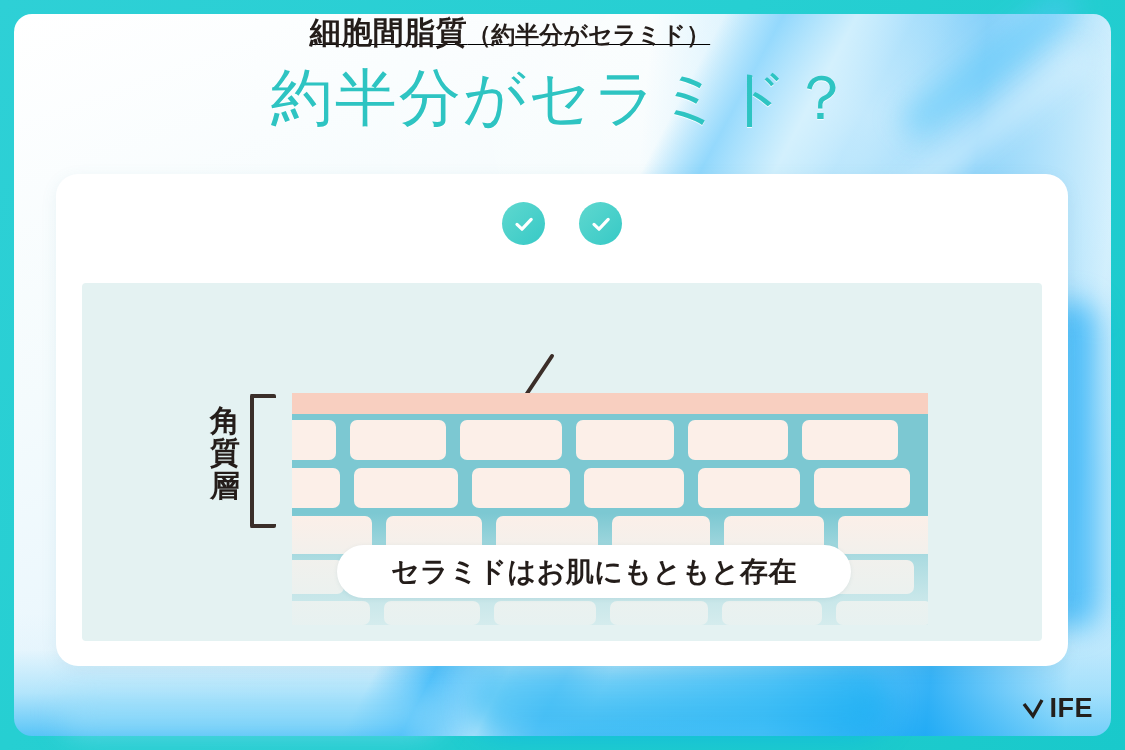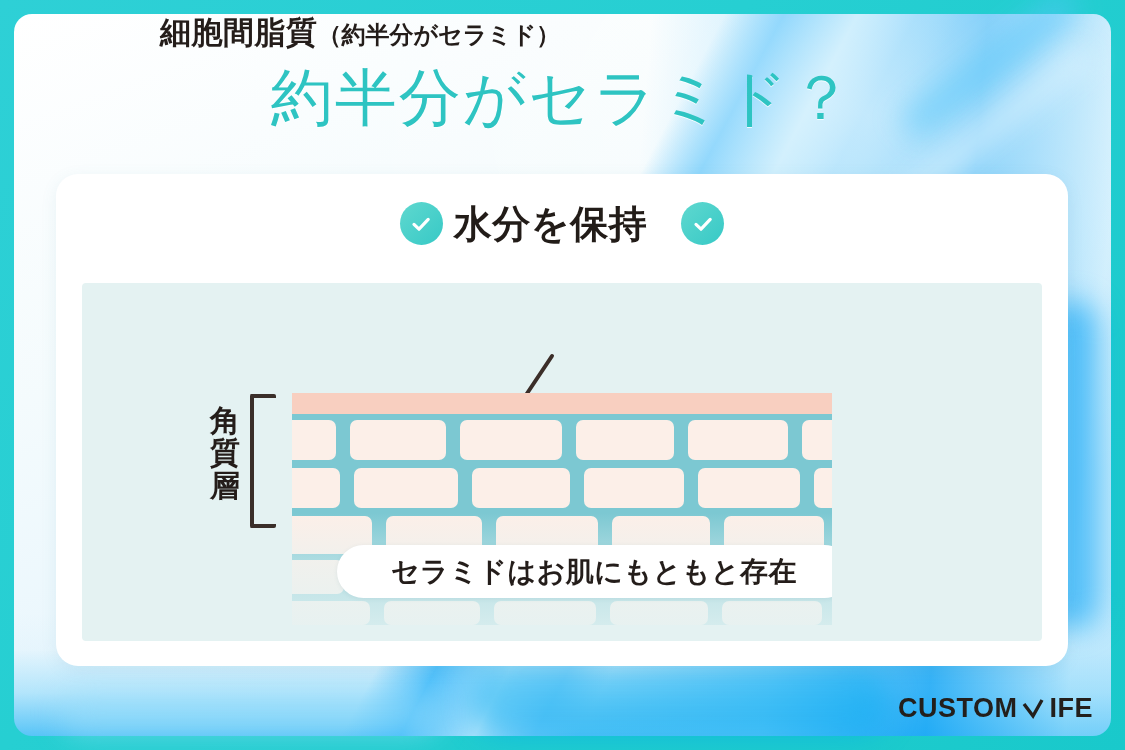--- a/index.html
+++ b/index.html
@@ -124,22 +124,23 @@
     background: #e4f2f2;
     border-radius: 4px;
     overflow: hidden;
   }
 
   
   #callout {
     position: absolute;
     left: 160px; top: 12px;
     width: 700px;
-    text-align: left;
+    text-align: center;
     white-space: nowrap;
+    text-decoration: underline;
   }
   #callout .main {
     font-size: 31px;
     font-weight: 700;
     color: #241d1a;
     letter-spacing: 0.5px;
   }
   #callout .sub {
     font-size: 24px;
     font-weight: 700;
@@ -167,21 +168,21 @@
     width: 26px; height: 134px;
     border: 4px solid #3a2f2a;
     border-right: none;
     border-radius: 2px;
   }
 
   
   #bricks {
     position: absolute;
     left: 292px; top: 393px;
-    width: 540px; height: 232px;
+    width: 636px; height: 232px;
     overflow: hidden;
     background: #7cc8d2;
   }
   .top-skin {
     position: absolute;
     left: 0; top: 0;
     width: 100%; height: 21px;
     background: #f8cfc0;
   }
   .brick-row {
@@ -259,21 +260,20 @@
 
   <div id="card">
 
     <div id="check-row">
       <div class="check-item">
         <span class="check-circle">
           <svg width="24" height="24" viewBox="0 0 24 24" aria-hidden="true">
             <path d="M5 12.4 L10 17.2 L19.2 7.4" fill="none" stroke="#ffffff" stroke-width="3.2" stroke-linecap="round" stroke-linejoin="round"></path>
           </svg>
         </span>
-        <span class="check-label">水分を保持</span>
       </div>
 
       <div class="check-item">
         <span class="check-circle">
           <svg width="24" height="24" viewBox="0 0 24 24" aria-hidden="true">
             <path d="M5 12.4 L10 17.2 L19.2 7.4" fill="none" stroke="#ffffff" stroke-width="3.2" stroke-linecap="round" stroke-linejoin="round"></path>
           </svg>
         </span>
       </div>
     </div>
@@ -342,20 +342,19 @@
           <div class="brick" style="width: 96px;"></div>
         </div>
       </div>
     <div id="fade"></div>
     <div id="pill">
       <span>セラミドはお肌にもともと存在</span>
     </div>
   </div>
 
   <div id="logo">
-    <span>CUSTOM</span>
     <svg class="v-mark" width="26" height="26" viewBox="0 0 26 26" aria-hidden="true">
       <path d="M4 8 L13 20 L22 4" fill="none" stroke="#231f1c" stroke-width="3.4" stroke-linecap="butt" stroke-linejoin="miter"></path>
     </svg>
     <span>IFE</span>
   </div>
 
 </div>
 
 </body></html>

